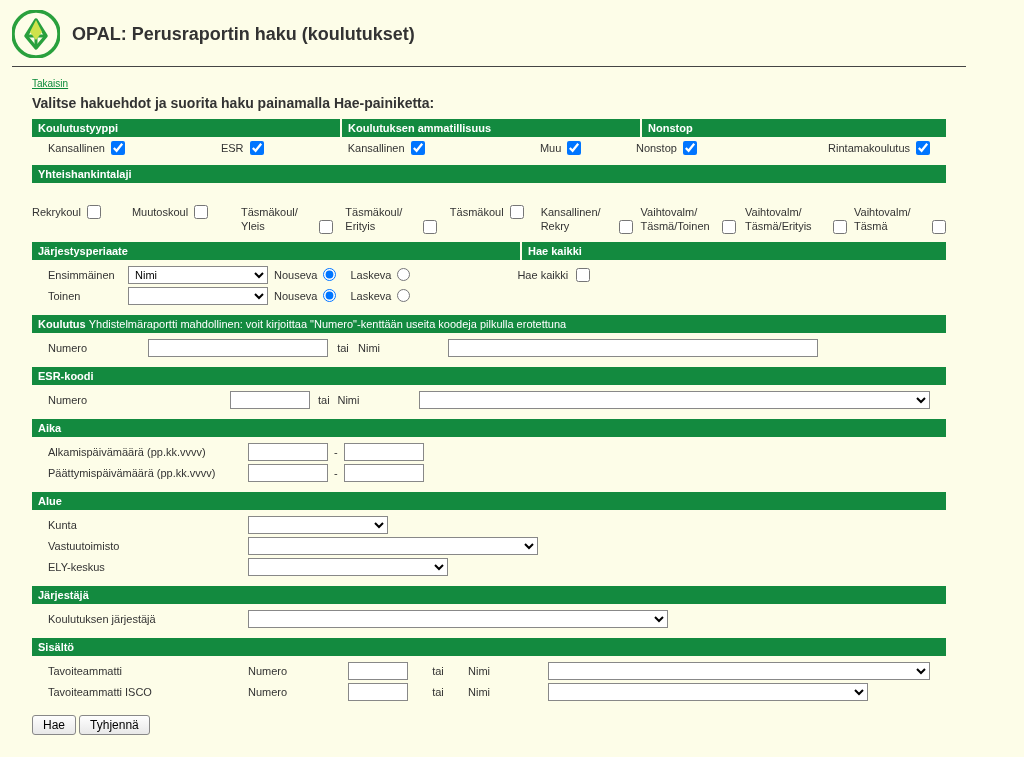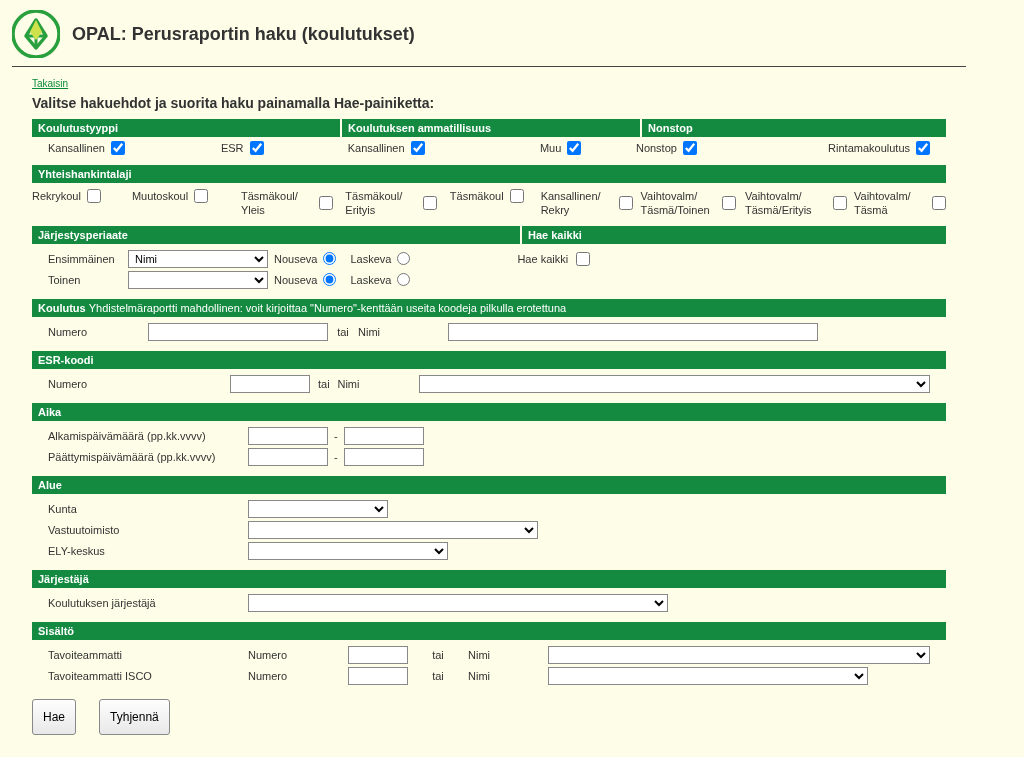--- a/index.html
+++ b/index.html
@@ -94,37 +94,37 @@
   select, input[type="text"] {
     font-size: 11px;
     font-family: inherit;
     border: 1px solid #888;
     background: #fff;
     padding: 1px 2px;
     height: 18px;
   }
   button {
     font-size: 12px;
-    padding: 10px 10px;
+    padding: 2px 10px;
     border: 1px solid #888;
     background: linear-gradient(#fefefe, #e8e8e8);
     border-radius: 3px;
     cursor: pointer;
-    margin-right: 20px;
+    margin-right: 0;
   }
   .btnrow { margin-top: 14px; }
   .split {
     display: flex;
     width: 100%;
     margin-top: 8px;
     margin-bottom: 6px;
   }
   .split .green-band { margin: 0; }
   .yhteis-row { display:flex; align-items:flex-start; margin: 4px 0 0 0; }
-  .yhteis-item { display:flex; align-items:center; line-height:1.3; }
+  .yhteis-item { display:flex; align-items:flex-end; line-height:1.3;margin-top:16px; }
   .yhteis-item .txt { margin-right:4px; }
 </style>
 </head>
 <body>
 
 <div class="page">
   <div class="header">
     <span class="logo">
       <svg viewBox="0 0 48 48" width="48" height="48">
         <circle cx="24" cy="24" r="23" fill="none" stroke="#29a03d" stroke-width="3.5"></circle>

